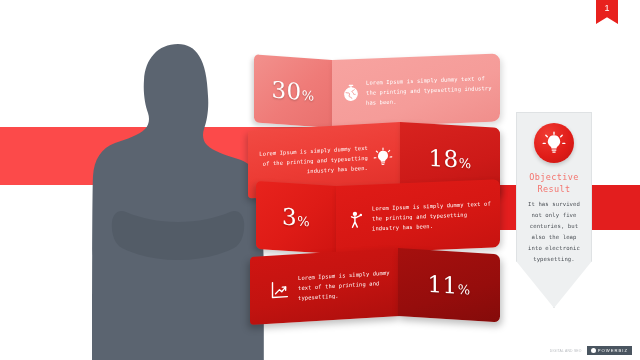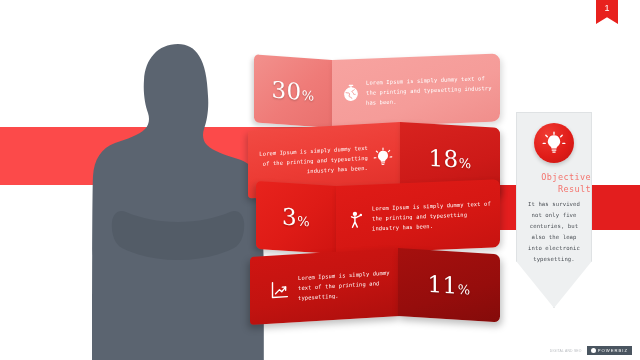--- a/index.html
+++ b/index.html
@@ -142,21 +142,21 @@
   }
   .banner-badge {
     position:absolute; left:50%; top:10px; transform:translateX(-50%);
     width:40px; height:40px; border-radius:50%;
     background:radial-gradient(circle at 34% 28%, #ef3b32 0%, #e01c18 58%, #c21512 100%);
     display:flex; align-items:center; justify-content:center;
     box-shadow:0 2px 4px rgba(0,0,0,.2);
   }
   .banner-title {
     position:absolute; left:0; right:0; top:58px;
-    text-align:right; color:#f4746e;
+    text-align:center; color:#f4746e;
     font-size:8.5px; line-height:1.45; letter-spacing:.4px;
   }
   .banner-body {
     position:absolute; left:7px; right:7px; top:86px;
     text-align:center; color:#4a4f55;
     font-size:5.6px; line-height:1.95; letter-spacing:.1px;
   }
 
   
   .footer {

